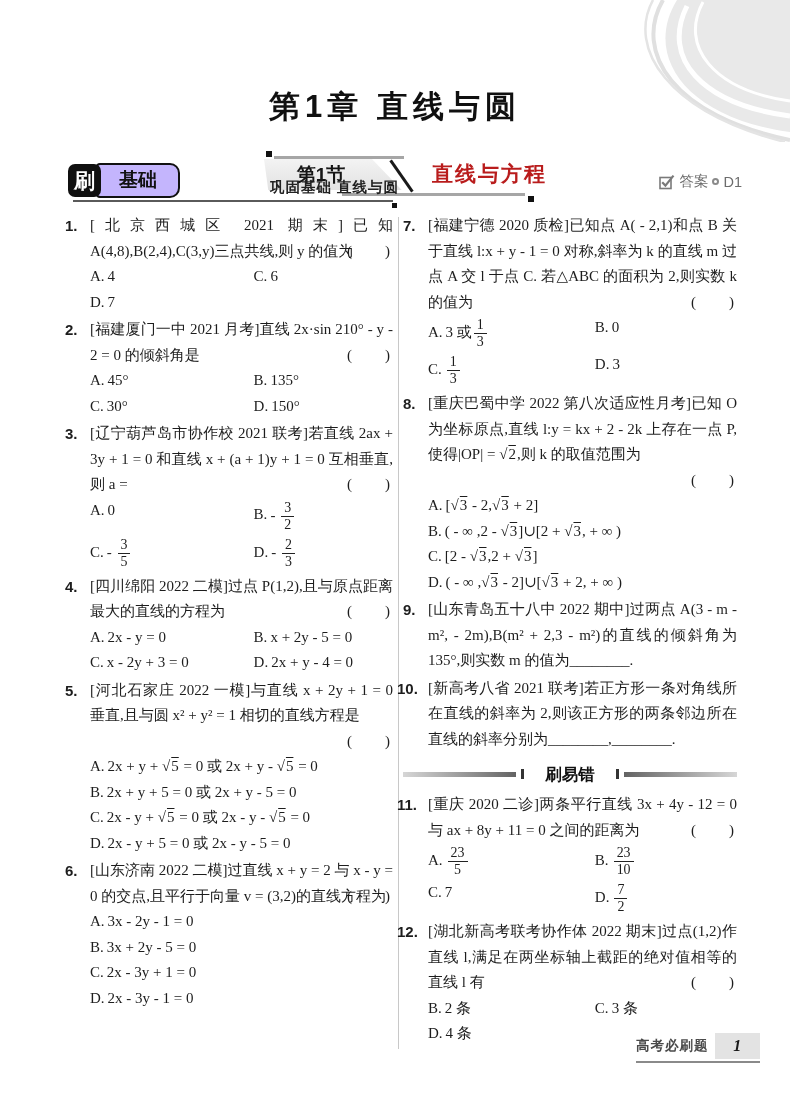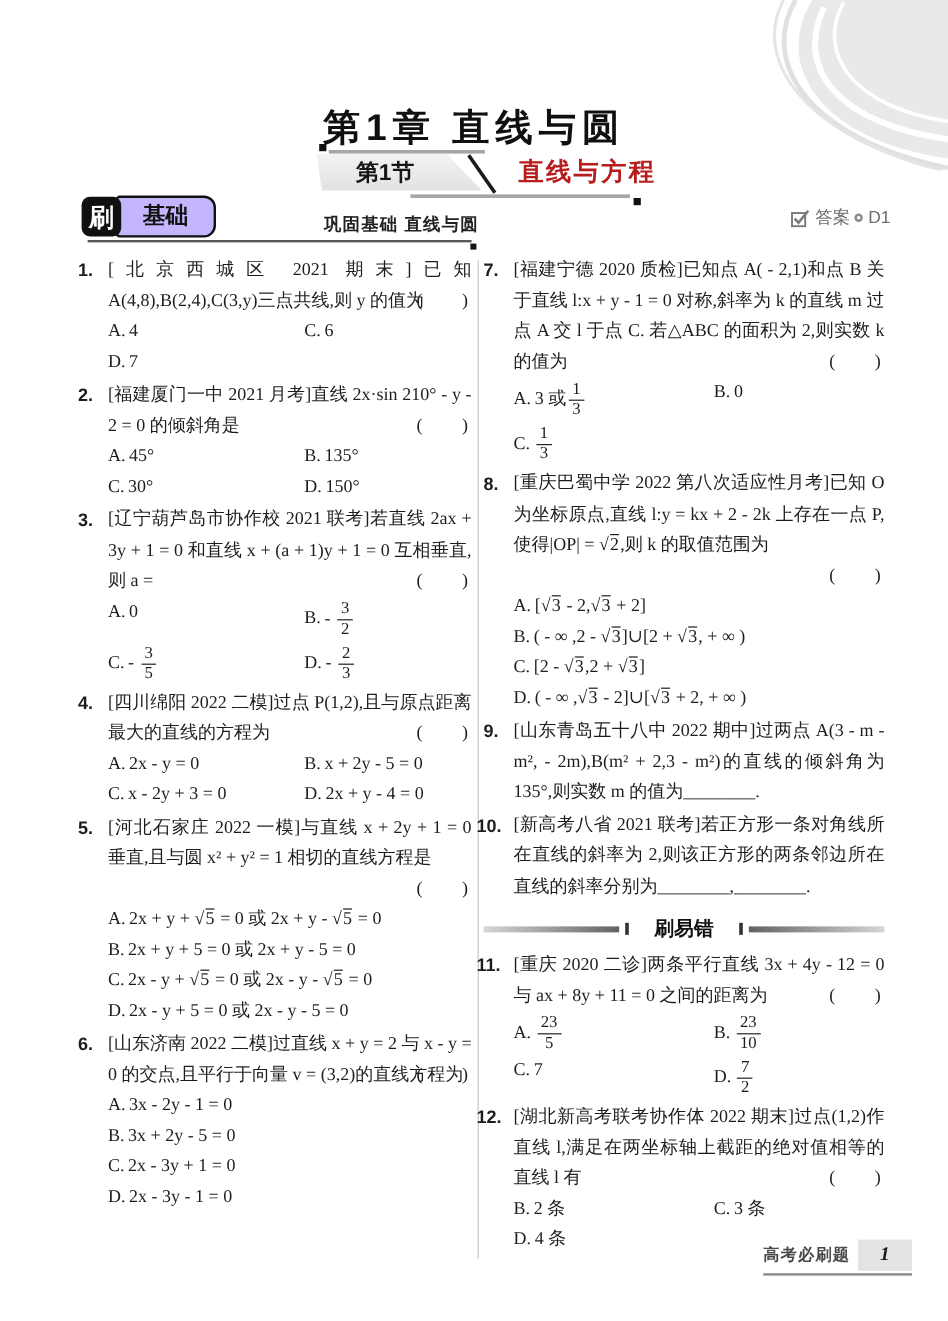--- a/index.html
+++ b/index.html
@@ -5,21 +5,21 @@
   html,body{margin:0;padding:0;background:#f2f2f2;}
   .page{position:relative;width:790px;height:1101px;background:#ffffff;margin:0 auto;overflow:hidden;
         font-family:"Liberation Serif","DejaVu Serif",serif;color:#1d1d1d;}
   
   .corner-svg{position:absolute;top:0;right:0;}
   
   .chapter-title{position:absolute;top:86px;left:0;width:100%;text-align:center;
         font-family:"Liberation Sans","DejaVu Sans",sans-serif;font-weight:bold;
         font-size:31px;letter-spacing:5px;color:#101010;}
   
-  .banner{position:absolute;top:120px;left:260px;width:270px;height:48px;}
+  .banner{position:absolute;top:151px;left:260px;width:270px;height:48px;}
   .banner-sq-left{position:absolute;left:6px;top:0;width:6px;height:6px;background:#111;}
   .banner-topline{position:absolute;left:14px;top:5px;width:130px;height:3px;background:#a6a6a6;}
   .banner-tab{position:absolute;left:4px;top:8px;width:142px;height:31px;
         background:linear-gradient(#f3f3f3,#e2e2e2);
         clip-path:polygon(0 0,76% 0,97% 100%,3% 100%);
         display:flex;align-items:center;justify-content:center;padding-right:28px;box-sizing:border-box;
         font-family:"Liberation Sans","DejaVu Sans",sans-serif;font-weight:bold;font-size:19px;color:#161616;}
   .banner-diag{position:absolute;left:140px;top:6px;width:3px;height:38px;background:#1a1a1a;transform:rotate(-35deg);}
   .banner-title{position:absolute;left:172px;top:9px;font-family:"Liberation Sans","DejaVu Sans",sans-serif;
         font-weight:bold;font-size:21px;letter-spacing:2px;color:#b91c1c;white-space:nowrap;}
@@ -204,20 +204,21 @@
           <div class="options options-grid">
             <div class="option"><span class="olabel">A.</span>3 或<span class="frac">
                 <span class="fn">1</span>
                 <span class="fd">3</span>
               </span></div>
             <div class="option"><span class="olabel">B.</span>0</div>
             <div class="option"><span class="olabel">C.</span><span class="frac">
                 <span class="fn">1</span>
                 <span class="fd">3</span>
               </span></div>
+            <div class="option"><span class="olabel">D.</span>3</div>
           </div>
         </div>
         <div class="problem">
           <span class="pnum">8.</span>
           <div class="stem">[重庆巴蜀中学 2022 第八次适应性月考]已知 O 为坐标原点,直线 l:y = kx + 2 - 2k 上存在一点 P,使得|OP| = <span class="sqrt">√<span class="rad">2</span></span>,则 k 的取值范围为</div>
           <div class="paren-line">(　　)</div>
           <div class="options options-list">
             <div class="option"><span class="olabel">A.</span>[<span class="sqrt">√<span class="rad">3</span></span> - 2,<span class="sqrt">√<span class="rad">3</span></span> + 2]</div>
             <div class="option"><span class="olabel">B.</span>( - ∞ ,2 - <span class="sqrt">√<span class="rad">3</span></span>]∪[2 + <span class="sqrt">√<span class="rad">3</span></span>, + ∞ )</div>
             <div class="option"><span class="olabel">C.</span>[2 - <span class="sqrt">√<span class="rad">3</span></span>,2 + <span class="sqrt">√<span class="rad">3</span></span>]</div>

